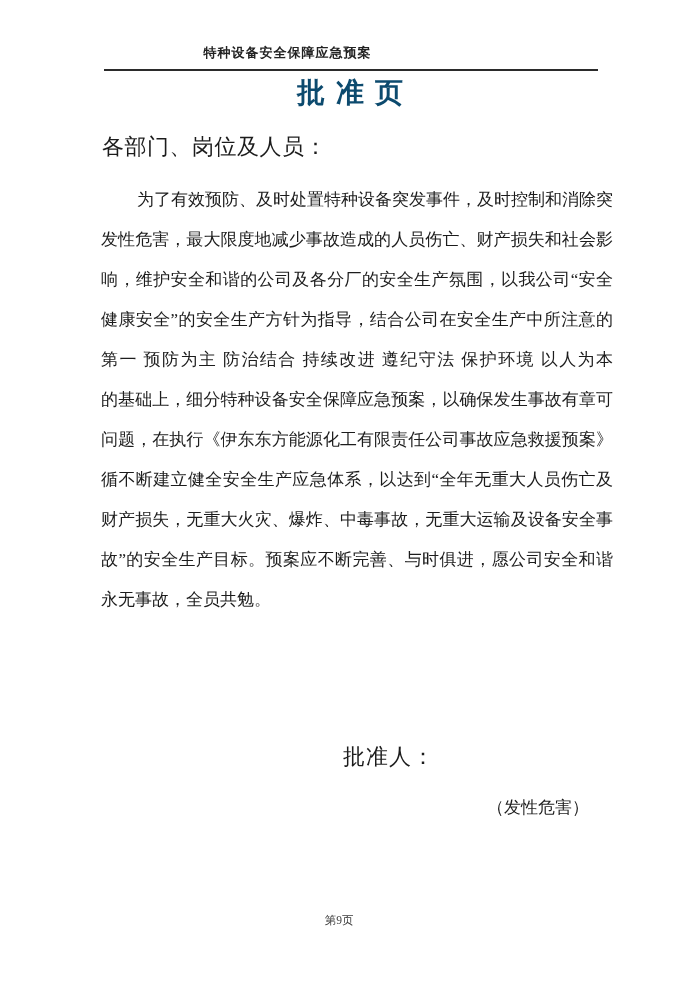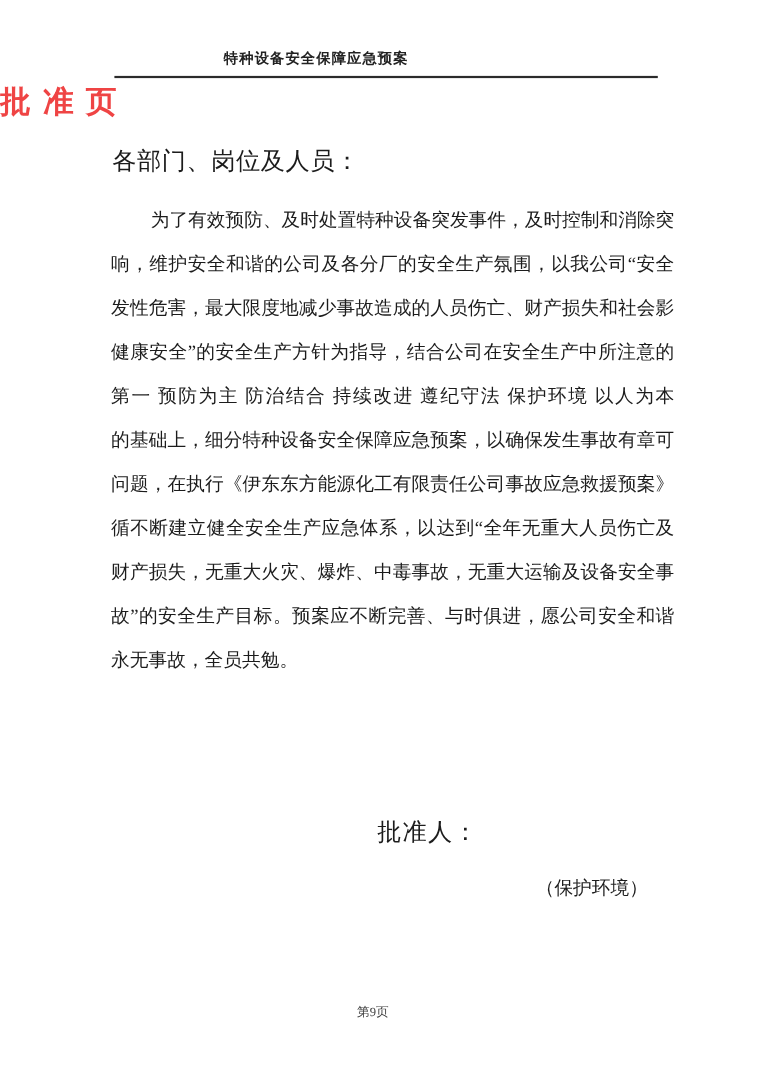--- a/index.html
+++ b/index.html
@@ -33,24 +33,25 @@
     left: 104px;
     width: 494px;
     height: 2px;
     background: #2b2b2b;
   }
   .doc-title {
     position: absolute;
     top: 74px;
     left: 0;
     width: 700px;
+    text-align: center;
     font-size: 28px;
     font-weight: bold;
     word-spacing: 4px;
-    color: #ef4444;
+    color: #0c4a6e;
   }
   .salutation {
     position: absolute;
     top: 128px;
     left: 102px;
     font-size: 22px;
     line-height: 38px;
     letter-spacing: 0.5px;
   }
   .body-block {
@@ -117,32 +118,32 @@
   <div class="header-title">特种设备安全保障应急预案</div>
 
   <div class="header-rule"></div>
 
   <div class="doc-title">批 准 页</div>
 
   <div class="salutation">各部门、岗位及人员：</div>
 
   <div class="body-block">
     <div class="body-line indent">为了有效预防、及时处置特种设备突发事件，及时控制和消除突</div>
+    <div class="body-line">发性危害，最大限度地减少事故造成的人员伤亡、财产损失和社会影</div>
     <div class="body-line">响，维护安全和谐的公司及各分厂的安全生产氛围，以我公司“安全</div>
-    <div class="body-line">发性危害，最大限度地减少事故造成的人员伤亡、财产损失和社会影</div>
     <div class="body-line">健康安全”的安全生产方针为指导，结合公司在安全生产中所注意的</div>
     <div class="body-line">第一 预防为主 防治结合 持续改进 遵纪守法 保护环境 以人为本</div>
     <div class="body-line">的基础上，细分特种设备安全保障应急预案，以确保发生事故有章可</div>
     <div class="body-line">问题，在执行《伊东东方能源化工有限责任公司事故应急救援预案》</div>
     <div class="body-line">循不断建立健全安全生产应急体系，以达到“全年无重大人员伤亡及</div>
     <div class="body-line">财产损失，无重大火灾、爆炸、中毒事故，无重大运输及设备安全事</div>
     <div class="body-line">故”的安全生产目标。预案应不断完善、与时俱进，愿公司安全和谐</div>
     <div class="body-line last">永无事故，全员共勉。</div>
   </div>
 
   <div class="approver">批准人：</div>
 
-  <div class="seal">（保护环境）</div>
+  <div class="seal">（发性危害）</div>
 
 
   <div class="footer">第9页</div>
 
 </div>
 
 </body></html>

